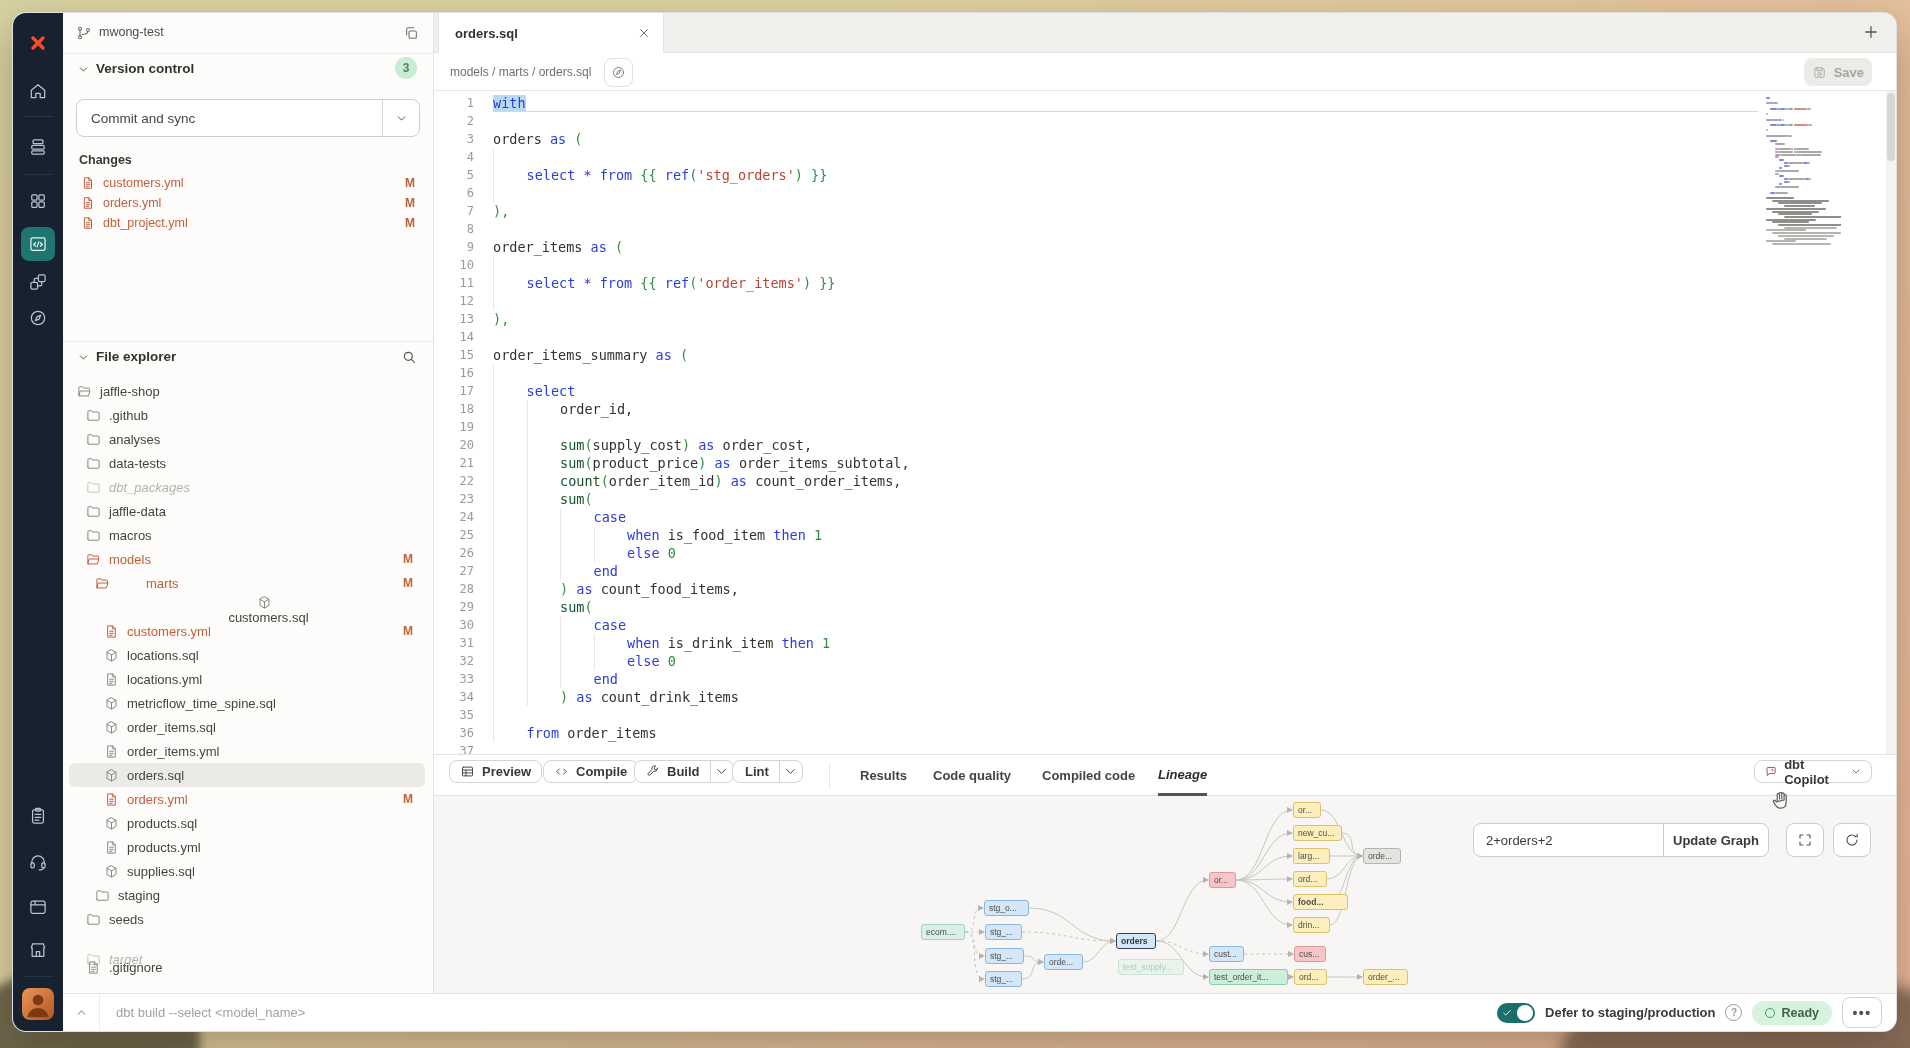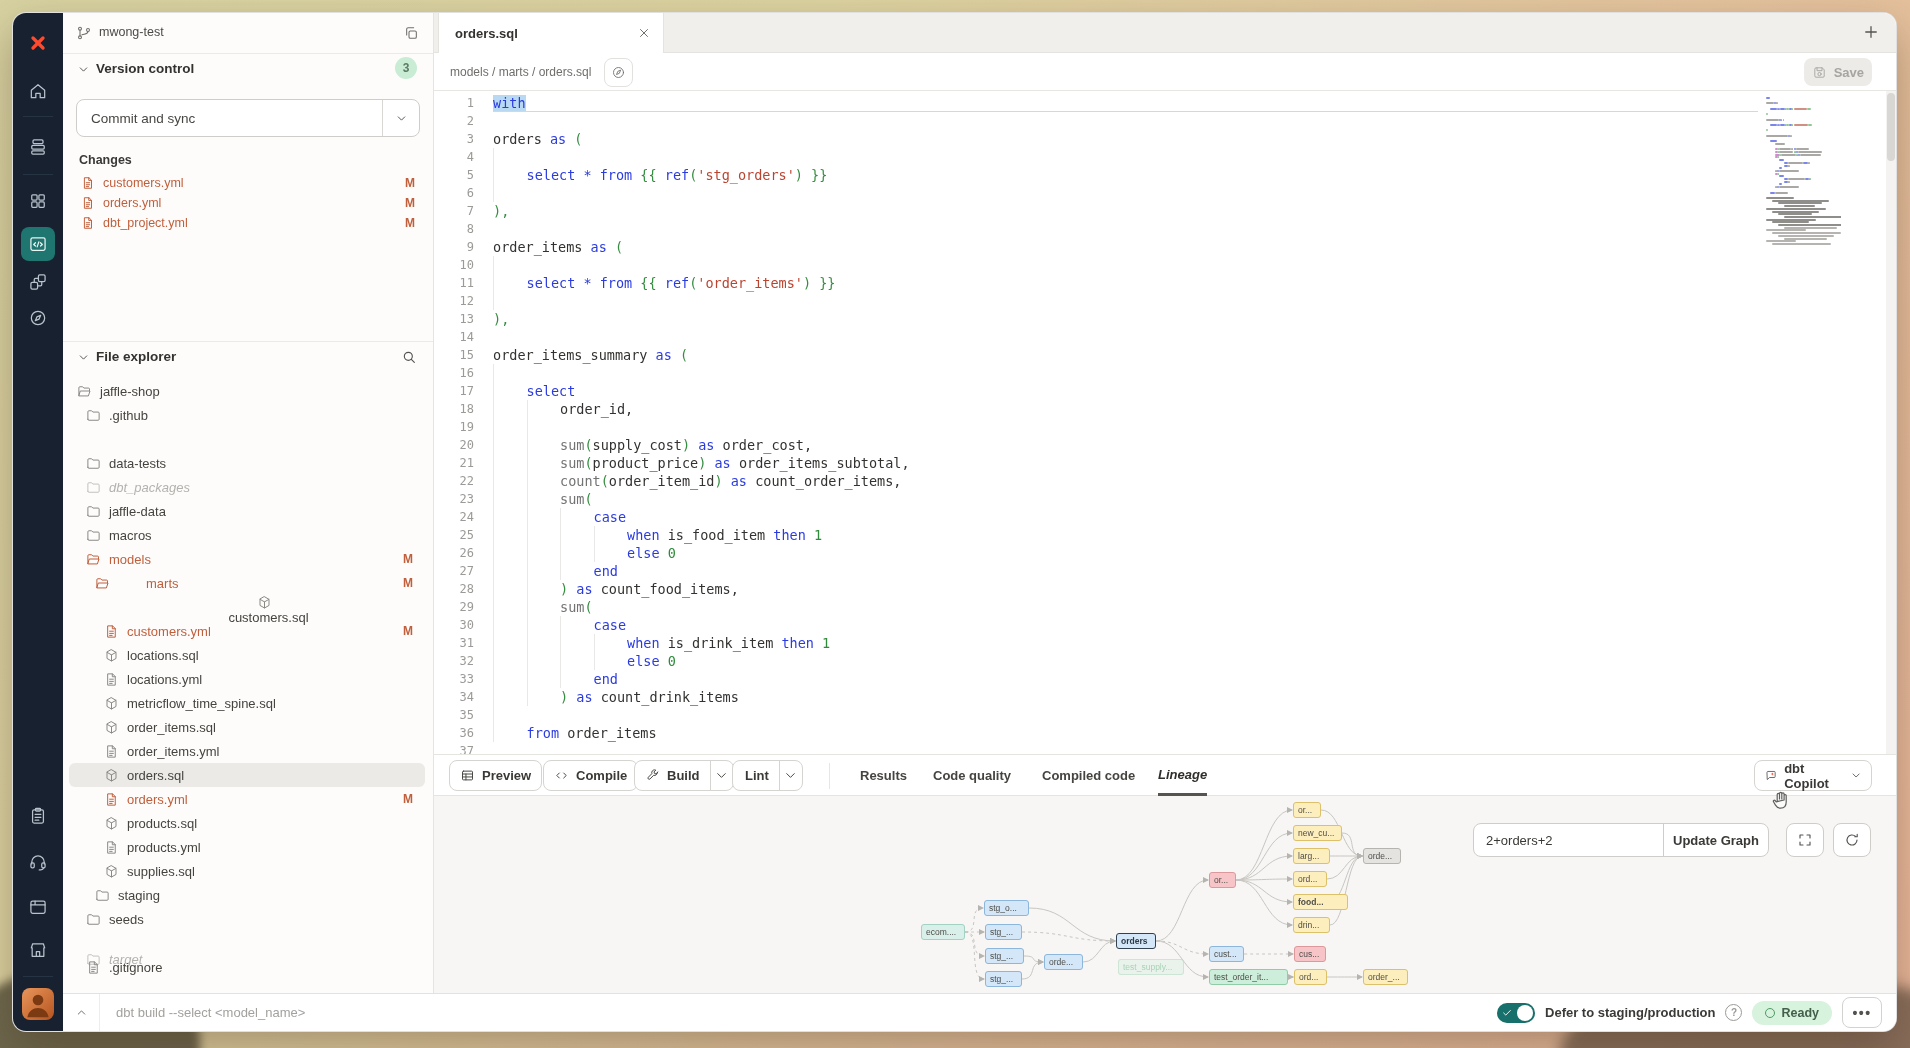--- a/index.html
+++ b/index.html
@@ -57,31 +57,31 @@
   .crumbbtn svg{width:15px;height:15px;stroke:#6f6e6a;fill:none;stroke-width:1.4;stroke-linecap:round;stroke-linejoin:round}
   .savebtn{position:absolute;right:24px;top:5px;height:28px;padding:0 8px;background:#ecebe8;border-radius:8px;display:flex;align-items:center;gap:7px;font-size:13px;font-weight:600;color:#a6a5a2}
   .savebtn svg{width:15px;height:15px;stroke:#a6a5a2;fill:none;stroke-width:1.5;stroke-linecap:round;stroke-linejoin:round}
 
   
   .codearea{position:absolute;left:0;right:0;top:78px;height:663px;background:#fff;overflow:hidden}
   .gut{position:absolute;left:0;top:3px;width:40px;text-align:right;font:12px/18px "DejaVu Sans Mono",monospace;color:#9b9a97}
   .lines{position:absolute;left:59px;top:3px;font:13.5px/18px "DejaVu Sans Mono",monospace;color:#333;white-space:pre}
   .cl{height:18px}
   .indg{display:inline-block;width:4ch;height:18px;border-left:1px solid #e9e8e6;vertical-align:top}
-  .c-k{color:#2b3cdf}.c-f{color:#737373}.c-g{color:#358d3f}.c-s{color:#bb4430}.c-n{color:#2e8b3a}.c-t{color:#333230}
+  .c-k{color:#2b3cdf}.c-f{color:#14532d}.c-g{color:#358d3f}.c-s{color:#bb4430}.c-n{color:#2e8b3a}.c-t{color:#333230}
   .c-sel{background:#b9d9f3}
   .cline{position:absolute;left:59px;top:20px;width:1265px;height:1px;background:#d8d7d5}
   .mini{position:absolute;left:1332px;top:6px;width:75px;height:165px;overflow:hidden}
   .mini div{position:absolute;height:2px;border-radius:1px}
   .sctrack{position:absolute;right:0;top:0;width:10px;height:100%;background:#f4f3f1}
   .scthumb{position:absolute;right:1px;top:2px;width:8px;height:68px;background:#d9d7d4;border-radius:4px}
 
   
   .tbar{position:absolute;left:0;right:0;top:741px;height:42px;background:#fff;border-top:1px solid #e5e4e1;border-bottom:1px solid #e5e4e1;box-sizing:border-box}
-  .btn{position:absolute;top:5px;height:31px;background:#fff;border:1px solid #d6d4d0;border-radius:8px;display:flex;align-items:center;font-size:13px;font-weight:600;color:#3a3936;box-sizing:border-box}
+  .btn{position:absolute;top:5px;height:23px;background:#fff;border:1px solid #d6d4d0;border-radius:8px;display:flex;align-items:center;font-size:13px;font-weight:600;color:#3a3936;box-sizing:border-box}
   .btn svg{width:15px;height:15px;stroke:#4a4945;fill:none;stroke-width:1.6;stroke-linecap:round;stroke-linejoin:round}
   .btn .bi{margin-left:10px}
   .btn .bt{margin:0 10px 0 7px}
   .btn .seg{height:100%;border-left:1px solid #d6d4d0;display:flex;align-items:center;justify-content:center;width:22px}
   .tbdiv{position:absolute;left:395px;top:8px;width:1px;height:26px;background:#e8e6e3}
   .ttab{position:absolute;top:0;height:41px;display:flex;align-items:center;font-size:13px;font-weight:600;color:#454440;box-sizing:border-box}
   .ttab.on{border-bottom:3px solid #56544f;color:#2f2e2b}
   .copilot{left:1320px;width:118px}
   .copilot svg .spark{fill:#ff4a2d;stroke:none}
 
@@ -289,20 +289,26 @@
             <path d="M3 18.5l2.2-7.3h15.6l-2.4 7.3z"></path>
             <path d="M3 18.5V6a1.6 1.6 0 0 1 1.6-1.6H9l2 2.1h7.4A1.6 1.6 0 0 1 20 8.1v3.1"></path>
           </svg>
           <span class="tl">jaffle-shop</span>
         </div>
         <div class="trow" style="top: 24px; padding-left: 17px;">
           <svg viewBox="0 0 24 24">
             <path d="M3 18V6a1.6 1.6 0 0 1 1.6-1.6H9l2 2.1h8.4A1.6 1.6 0 0 1 21 8.1V18a1.6 1.6 0 0 1-1.6 1.6H4.6A1.6 1.6 0 0 1 3 18z"></path>
           </svg>
           <span class="tl">.github</span>
+        </div>
+        <div class="trow" style="top: 48px; padding-left: 17px;">
+          <svg viewBox="0 0 24 24">
+            <path d="M3 18V6a1.6 1.6 0 0 1 1.6-1.6H9l2 2.1h8.4A1.6 1.6 0 0 1 21 8.1V18a1.6 1.6 0 0 1-1.6 1.6H4.6A1.6 1.6 0 0 1 3 18z"></path>
+          </svg>
+          <span class="tl">analyses</span>
         </div>
         <div class="trow" style="top: 72px; padding-left: 17px;">
           <svg viewBox="0 0 24 24">
             <path d="M3 18V6a1.6 1.6 0 0 1 1.6-1.6H9l2 2.1h8.4A1.6 1.6 0 0 1 21 8.1V18a1.6 1.6 0 0 1-1.6 1.6H4.6A1.6 1.6 0 0 1 3 18z"></path>
           </svg>
           <span class="tl">data-tests</span>
         </div>
         <div class="trow muted" style="top: 96px; padding-left: 17px;">
           <svg viewBox="0 0 24 24">
             <path d="M3 18V6a1.6 1.6 0 0 1 1.6-1.6H9l2 2.1h8.4A1.6 1.6 0 0 1 21 8.1V18a1.6 1.6 0 0 1-1.6 1.6H4.6A1.6 1.6 0 0 1 3 18z"></path>

